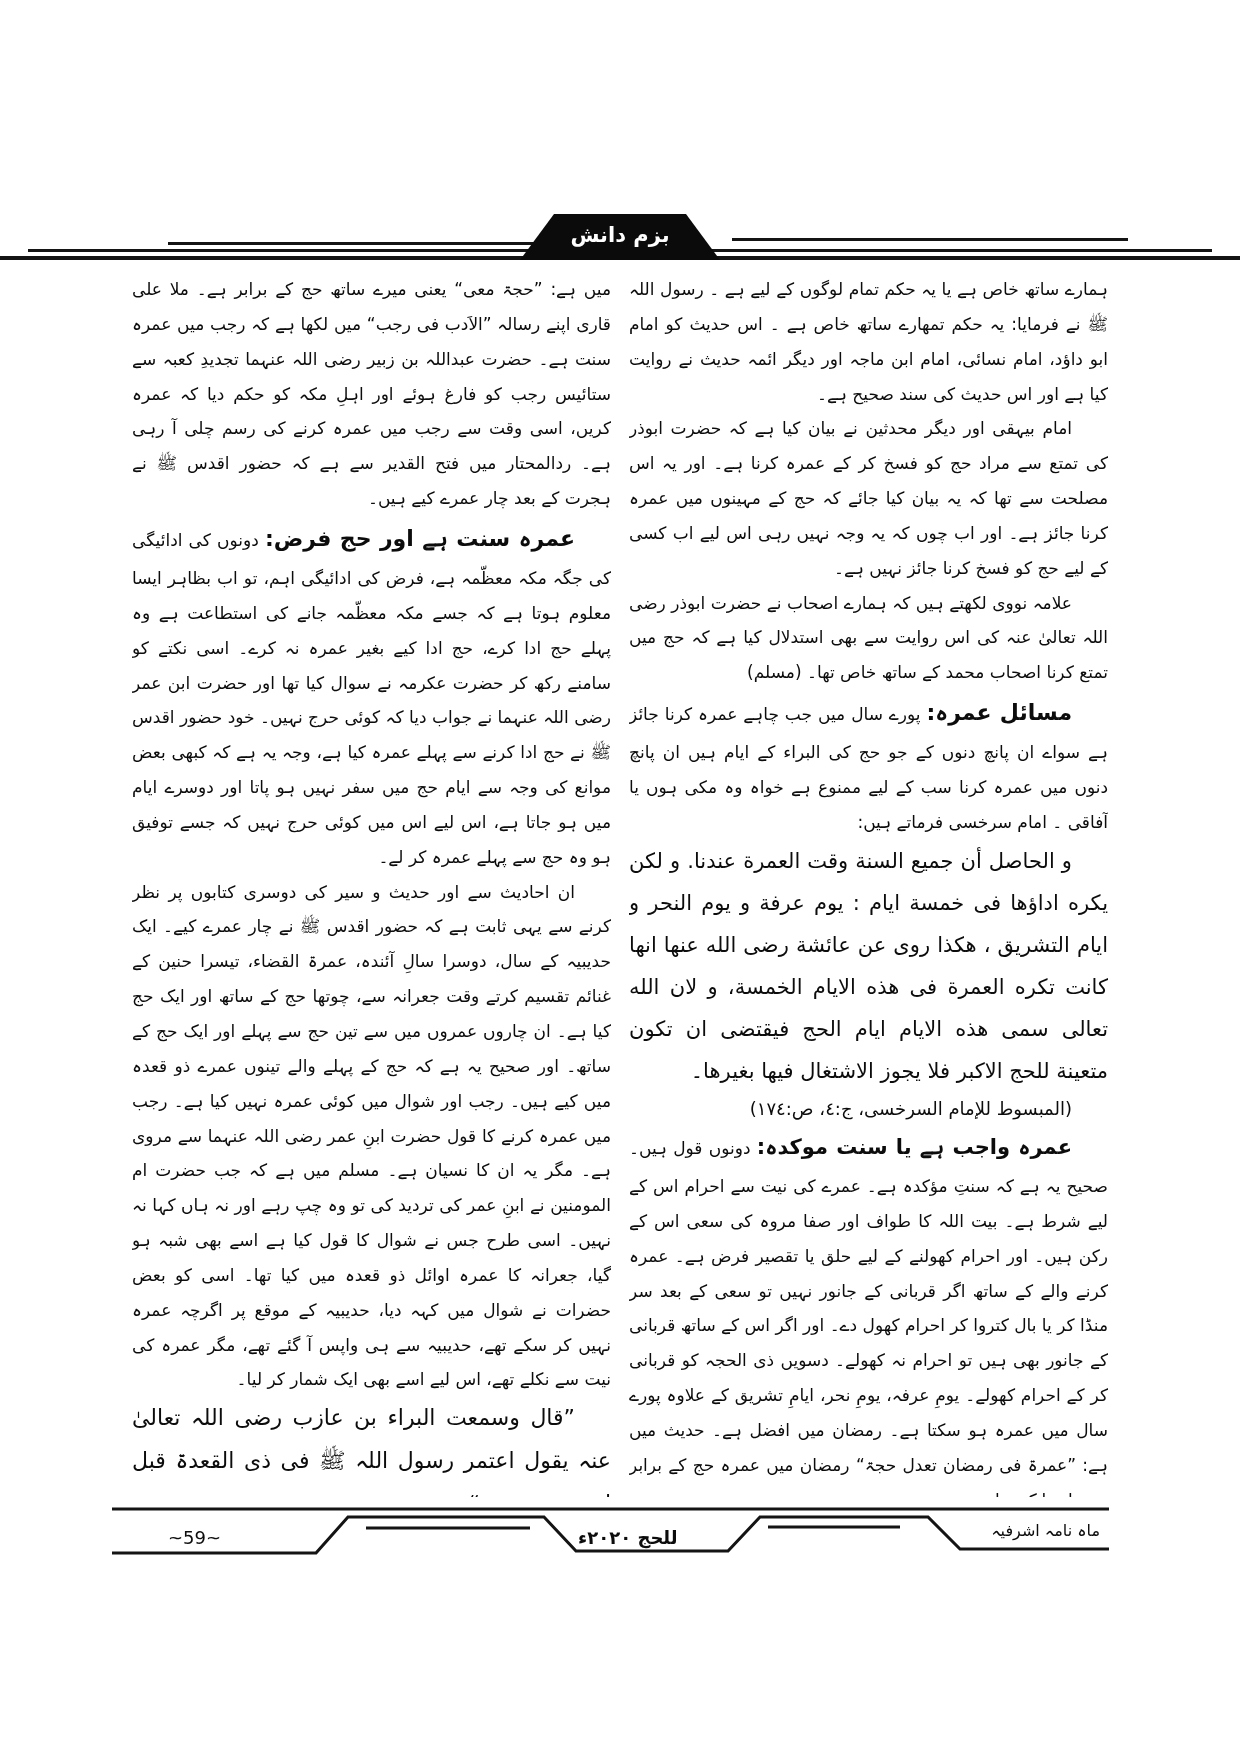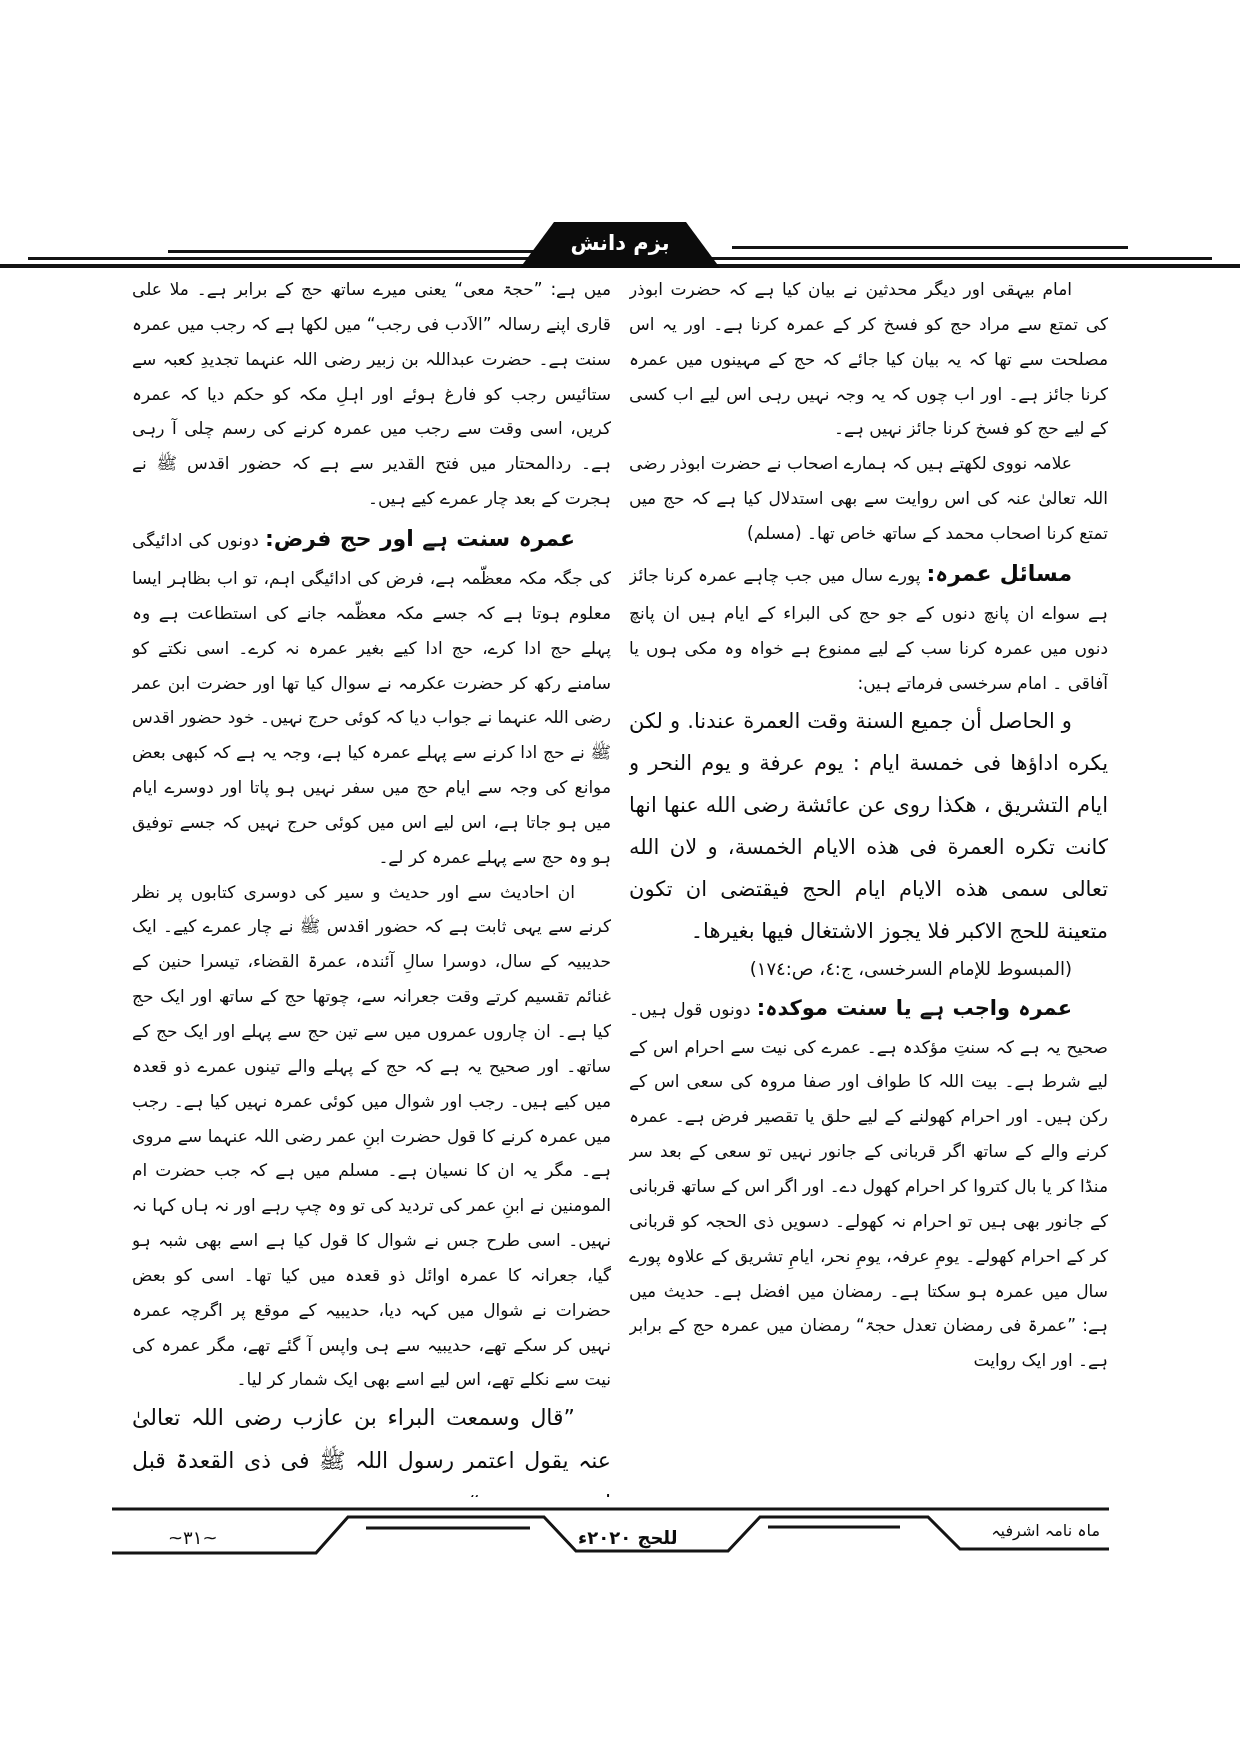--- a/index.html
+++ b/index.html
@@ -6,21 +6,21 @@
   body{
     width:1240px;height:1754px;
     font-family:"DejaVu Sans",sans-serif;
     color:#0c0c0c;
     position:relative;
     overflow:hidden;
   }
   .page{position:absolute;inset:0;background:#fff;}
 
   
-  .hdr{position:absolute;top:196px;left:0;width:1008px;height:74px;text-align:center;}
+  .hdr{position:absolute;top:188px;left:0;width:1008px;height:74px;text-align:center;}
   .hdr .rule{position:absolute;background:#141414;}
   .rule-left-short{top:54px;left:168px;width:392px;height:3px;}
   .rule-right-short{top:50px;left:732px;width:396px;height:3px;}
   .rule-wide{top:61px;left:28px;width:1184px;height:3px;}
   .rule-full{top:68px;left:0;width:1240px;height:4px;}
   .banner{
     position:absolute;top:26px;left:520px;width:200px;height:46px;
     background:#0b0b0b;
     clip-path:polygon(17% 0,83% 0,100% 100%,0 100%);
     display:flex;align-items:center;justify-content:center;
@@ -72,20 +72,21 @@
     <div class="rule rule-wide"></div>
     <div class="rule rule-full"></div>
     <div class="banner">
       <span class="title">بزم دانش</span>
     </div>
   </div>
 
   <main class="columns">
 
     <section class="col">
+      <p class="flush">ہمارے ساتھ خاص ہے یا یہ حکم تمام لوگوں کے لیے ہے ۔ رسول اللہ ﷺ نے فرمایا: یہ حکم تمھارے ساتھ خاص ہے ۔ اس حدیث کو امام ابو داؤد، امام نسائی، امام ابن ماجہ اور دیگر ائمہ حدیث نے روایت کیا ہے اور اس حدیث کی سند صحیح ہے۔</p>
       <p>امام بیہقی اور دیگر محدثین نے بیان کیا ہے کہ حضرت ابوذر کی تمتع سے مراد حج کو فسخ کر کے عمرہ کرنا ہے۔ اور یہ اس مصلحت سے تھا کہ یہ بیان کیا جائے کہ حج کے مہینوں میں عمرہ کرنا جائز ہے۔ اور اب چوں کہ یہ وجہ نہیں رہی اس لیے اب کسی کے لیے حج کو فسخ کرنا جائز نہیں ہے۔</p>
       <p>علامہ نووی لکھتے ہیں کہ ہمارے اصحاب نے حضرت ابوذر رضی اللہ تعالیٰ عنہ کی اس روایت سے بھی استدلال کیا ہے کہ حج میں تمتع کرنا اصحاب محمد کے ساتھ خاص تھا۔ (مسلم)</p>
       <p><span class="run-heading heavy">مسائل عمرہ:</span> <span>پورے سال میں جب چاہے عمرہ کرنا جائز ہے سواے ان پانچ دنوں کے جو حج کی البراء کے ایام ہیں ان پانچ دنوں میں عمرہ کرنا سب کے لیے ممنوع ہے خواہ وہ مکی ہوں یا آفاقی ۔ امام سرخسی فرماتے ہیں:</span></p>
       <p class="arabic-block">و الحاصل أن جميع السنة وقت العمرة عندنا. و لكن يكره اداؤها فى خمسة ايام : يوم عرفة و يوم النحر و ايام التشريق ، هكذا روى عن عائشة رضى الله عنها انها كانت تكره العمرة فى هذه الايام الخمسة، و لان الله تعالى سمى هذه الايام ايام الحج فيقتضى ان تكون متعينة للحج الاكبر فلا يجوز الاشتغال فيها بغيرها۔</p>
       <p class="citation">(المبسوط للإمام السرخسی، ج:٤، ص:١٧٤)</p>
       <p><span class="run-heading">عمرہ واجب ہے یا سنت موکدہ:</span> <span>دونوں قول ہیں۔ صحیح یہ ہے کہ سنتِ مؤکدہ ہے۔ عمرے کی نیت سے احرام اس کے لیے شرط ہے۔ بیت اللہ کا طواف اور صفا مروہ کی سعی اس کے رکن ہیں۔ اور احرام کھولنے کے لیے حلق یا تقصیر فرض ہے۔ عمرہ کرنے والے کے ساتھ اگر قربانی کے جانور نہیں تو سعی کے بعد سر منڈا کر یا بال کتروا کر احرام کھول دے۔ اور اگر اس کے ساتھ قربانی کے جانور بھی ہیں تو احرام نہ کھولے۔ دسویں ذی الحجہ کو قربانی کر کے احرام کھولے۔ یومِ عرفہ، یومِ نحر، ایامِ تشریق کے علاوہ پورے سال میں عمرہ ہو سکتا ہے۔ رمضان میں افضل ہے۔ حدیث میں ہے: ”عمرۃ فی رمضان تعدل حجۃ“ رمضان میں عمرہ حج کے برابر ہے۔ اور ایک روایت</span></p>
     </section>
 
     <section class="col">
       <p class="flush">میں ہے: ”حجۃ معی“ یعنی میرے ساتھ حج کے برابر ہے۔ ملا علی قاری اپنے رسالہ ”الاَدب فی رجب“ میں لکھا ہے کہ رجب میں عمرہ سنت ہے۔ حضرت عبداللہ بن زبیر رضی اللہ عنہما تجدیدِ کعبہ سے ستائیس رجب کو فارغ ہوئے اور اہلِ مکہ کو حکم دیا کہ عمرہ کریں، اسی وقت سے رجب میں عمرہ کرنے کی رسم چلی آ رہی ہے۔ ردالمحتار میں فتح القدیر سے ہے کہ حضور اقدس ﷺ نے ہجرت کے بعد چار عمرے کیے ہیں۔</p>
@@ -99,16 +100,16 @@
 
   <div class="ftr">
     <svg width="1005" height="62" viewBox="0 0 1005 62" xmlns="http://www.w3.org/2000/svg">
       <line x1="4" y1="6" x2="1001" y2="6" stroke="#141414" stroke-width="3"></line>
       <path d="M1001,46 H852 L820,14 H652 L620,48 H468 L436,14 H240 L208,50 H4" fill="none" stroke="#141414" stroke-width="3"></path>
       <line x1="660" y1="24" x2="792" y2="24" stroke="#141414" stroke-width="3"></line>
       <line x1="258" y1="25" x2="422" y2="25" stroke="#141414" stroke-width="3"></line>
     </svg>
     <span class="f-label f-mag">ماہ نامہ اشرفیہ</span>
     <span class="f-label f-date">للحج ۲۰۲۰ء</span>
-    <span class="f-label f-page">~۳۱~</span>
+    <span class="f-label f-page">~59~</span>
   </div>
 
 </div>
 
 </body></html>

